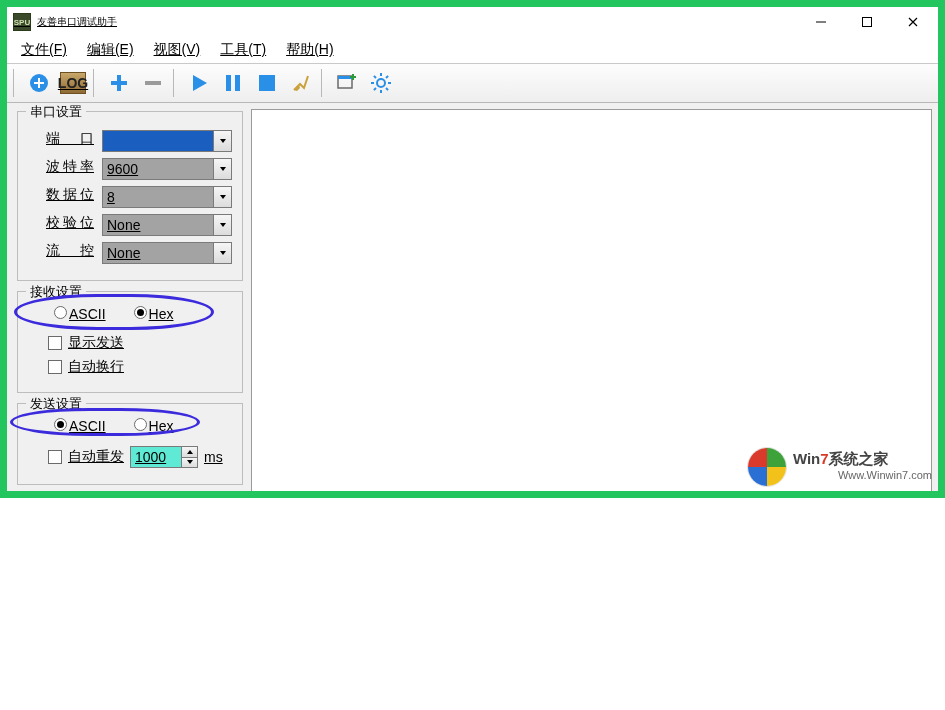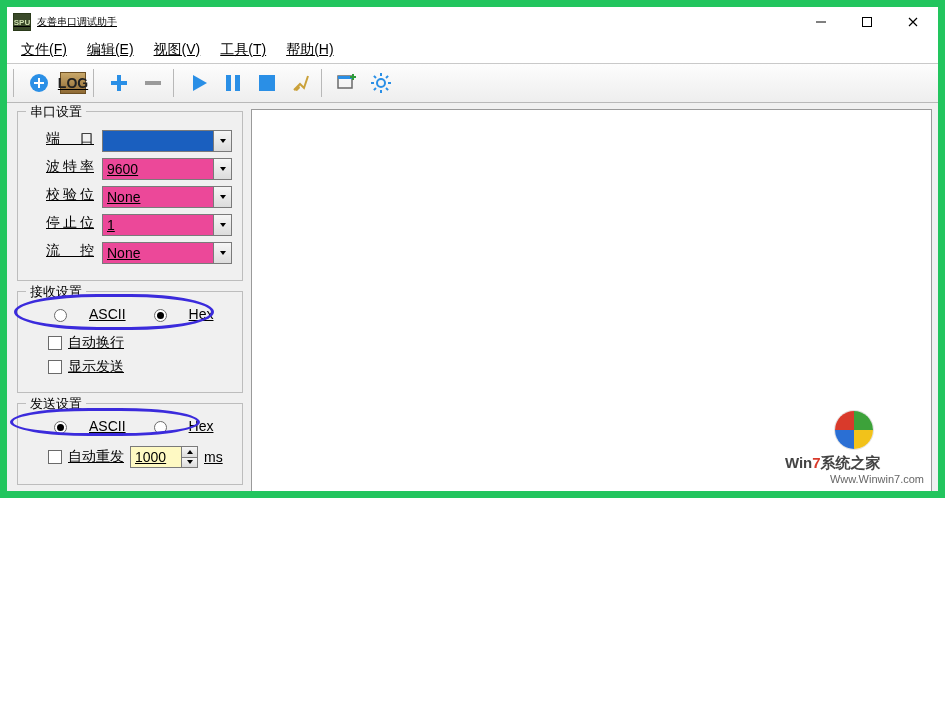--- a/index.html
+++ b/index.html
@@ -32,41 +32,41 @@
   .main { flex:1; background:#f0f0f0; padding:6px 6px 6px 0; }
   .console { width:100%; height:100%; background:#fff; border:1px solid #9a9a9a; }
 
   
   .group { border:1px solid #bdbdbd; padding:12px 10px 10px 28px; position:relative; background:#f0f0f0; }
   .group > legend { position:absolute; top:-9px; left:8px; background:#f0f0f0; padding:0 4px; font-size:13px; }
 
   
   .row { display:flex; gap:8px; margin:6px 0; }
   .row label.lbl { width:48px; letter-spacing:0; font-size:14px; text-align:justify; text-align-last:justify; }
-  .combo { flex:1; height:22px; border:1px solid #7a7a7a; background:#ec4899; display:flex; align-items:center; position:relative; font-size:14px; padding-left:4px; }
+  .combo { flex:1; height:22px; border:1px solid #7a7a7a; background:#a3a3a3; display:flex; align-items:center; position:relative; font-size:14px; padding-left:4px; }
   .combo.selected-blue { background:#1a5fbf; color:#fff; }
   .combo .arrow { position:absolute; right:0; top:0; width:18px; height:100%; border-left:1px solid #7a7a7a; background:linear-gradient(#f6f6f6,#dcdcdc); display:flex; align-items:center; justify-content:center; }
   .combo .arrow svg { width:8px; height:8px; }
-  .spinner { width:68px; height:22px; border:1px solid #7a7a7a; background:#fef9c3; padding-left:4px; display:flex; align-items:center; position:relative; font-size:14px; }
+  .spinner { width:68px; height:22px; border:1px solid #7a7a7a; background:#5eead4; padding-left:4px; display:flex; align-items:center; position:relative; font-size:14px; }
   .spinner .spin-btns { position:absolute; right:0; top:0; width:16px; height:100%; border-left:1px solid #7a7a7a; display:flex; flex-direction:column; }
   .spinner .spin-btns div { flex:1; display:flex; align-items:center; justify-content:center; background:linear-gradient(#f6f6f6,#dcdcdc); }
   .spinner .spin-btns div + div { border-top:1px solid #7a7a7a; }
 
   .check-row { display:flex; align-items:center; gap:6px; margin:6px 0 6px 2px; font-size:14px; }
   .chk { width:14px; height:14px; border:1px solid #6a6a6a; background:#fff; }
   .radio { width:13px; height:13px; border:1px solid #6a6a6a; border-radius:50%; background:#fff; display:flex; align-items:center; justify-content:center; }
   .radio.checked::after { content:""; width:7px; height:7px; border-radius:50%; background:#000; }
-  .radio-row { display:flex; align-items:flex-end; gap:22px; font-size:14px; }
+  .radio-row { display:flex; align-items:flex-start; gap:2px; font-size:14px; }
   .radio-pair { display:flex; gap:28px; padding:2px 8px 6px 8px; }
 
   
   .annot { position:absolute; border:3px solid #3b2bdc; border-radius:50%/60%; pointer-events:none; }
 
   
-  .watermark { position:absolute; right:14px; bottom:6px; display:flex; align-items:center; gap:6px;flex-direction:column; }
+  .watermark { position:absolute; right:6px; bottom:6px; display:flex; align-items:center; gap:6px; }
   .wm-flag { width:40px; height:40px; border-radius:50%; background:#fff; border:1px solid #e0e0e0; display:grid; grid-template-columns:1fr 1fr; grid-template-rows:1fr 1fr; overflow:hidden; transform:translateY(2px); }
   .wm-flag div:nth-child(1){background:#d93a2b;} .wm-flag div:nth-child(2){background:#3da23a;} .wm-flag div:nth-child(3){background:#2a6fd4;} .wm-flag div:nth-child(4){background:#f2c21a;}
   .wm-text .l1 { font-size:15px; font-weight:bold; color:#444; }
   .wm-text .l1 .red { color:#d93a2b; }
   .wm-text .l2 { font-size:11px; color:#666; text-align:center;margin-left:45px; }
 </style>
 </head>
 <body>
 
 <div class="window">
@@ -187,34 +187,34 @@
           <div class="combo">
             <span>9600</span>
             <div class="arrow">
                 <svg viewBox="0 0 8 8">
                   <path d="M1 2l3 4 3-4z" fill="#000"></path>
                 </svg>
               </div>
           </div>
         </div>
         <div class="row">
+          <label class="lbl">数据位</label>
+          <div class="combo">
+            <span>8</span>
+            <div class="arrow">
+                <svg viewBox="0 0 8 8">
+                  <path d="M1 2l3 4 3-4z" fill="#000"></path>
+                </svg>
+              </div>
+          </div>
+        </div>
+        <div class="row">
           <label class="lbl">校验位</label>
           <div class="combo">
             <span>None</span>
-            <div class="arrow">
-                <svg viewBox="0 0 8 8">
-                  <path d="M1 2l3 4 3-4z" fill="#000"></path>
-                </svg>
-              </div>
-          </div>
-        </div>
-        <div class="row">
-          <label class="lbl">停止位</label>
-          <div class="combo">
-            <span>1</span>
             <div class="arrow">
                 <svg viewBox="0 0 8 8">
                   <path d="M1 2l3 4 3-4z" fill="#000"></path>
                 </svg>
               </div>
           </div>
         </div>
         <div class="row">
           <label class="lbl">流　控</label>
           <div class="combo">
@@ -235,25 +235,25 @@
             <div class="radio"></div>
             <span>ASCII</span>
           </div>
           <div class="radio-row">
             <div class="radio checked"></div>
             <span>Hex</span>
           </div>
         </div>
         <div class="check-row">
           <div class="chk"></div>
-          <span>自动换行</span>
+          <span>显示发送</span>
         </div>
         <div class="check-row">
           <div class="chk"></div>
-          <span>显示发送</span>
+          <span>自动换行</span>
         </div>
         <div class="annot" style="left:-4px; top:2px; width:200px; height:36px;"></div>
       </div>
 
       <div class="group" style="position:relative;">
         <legend>发送设置</legend>
         <div class="radio-pair">
           <div class="radio-row">
             <div class="radio checked"></div>
             <span>ASCII</span>

